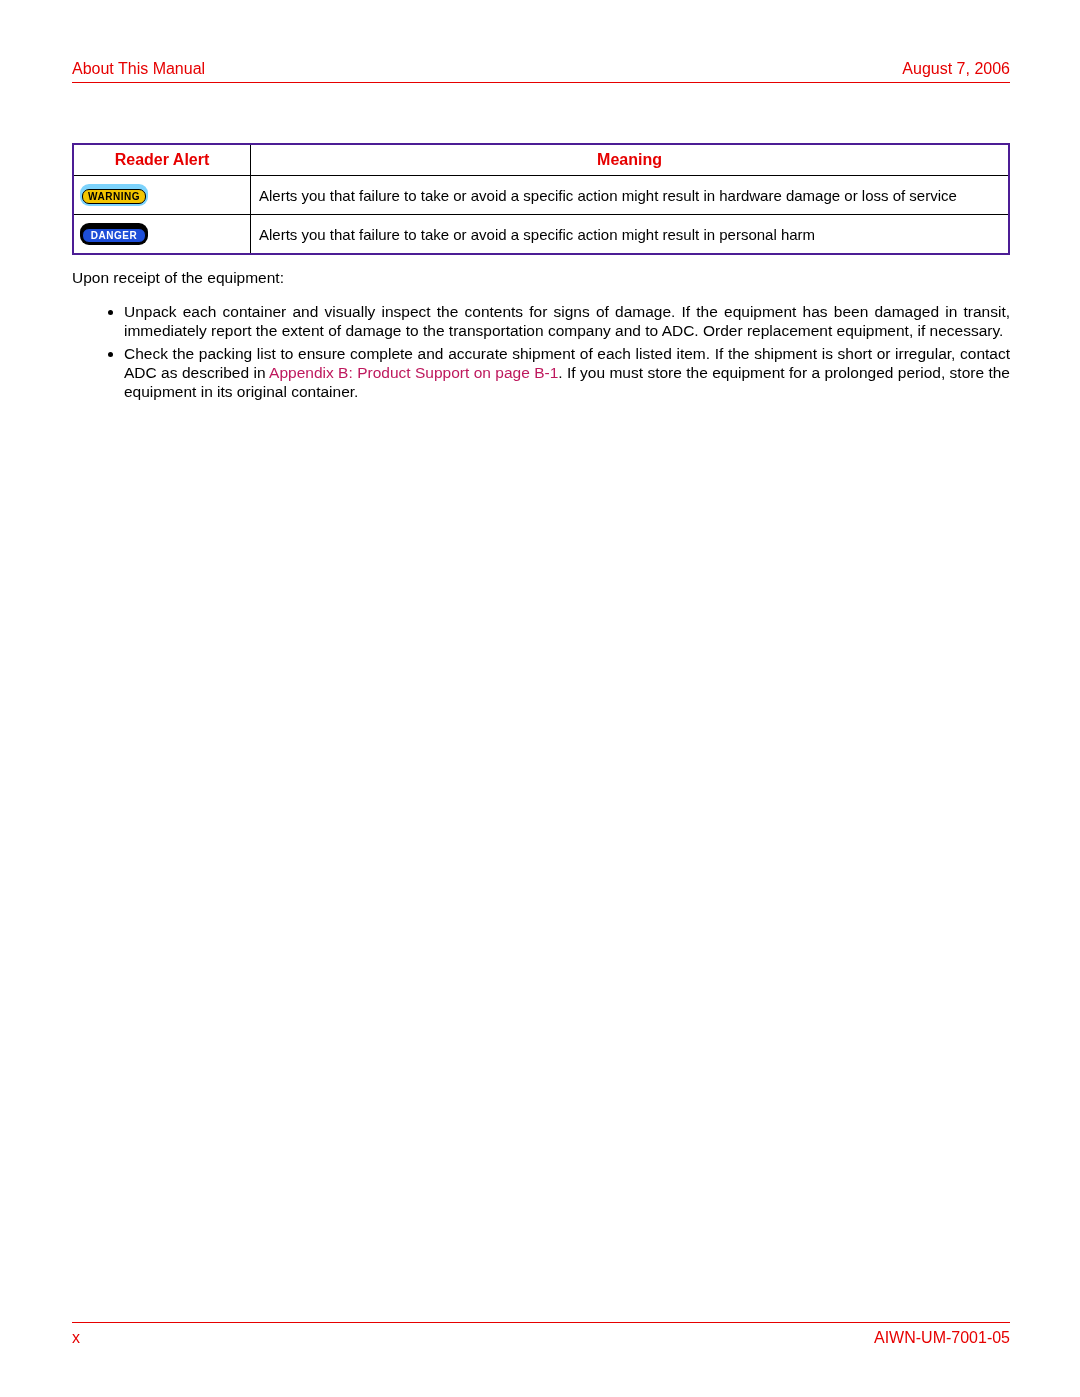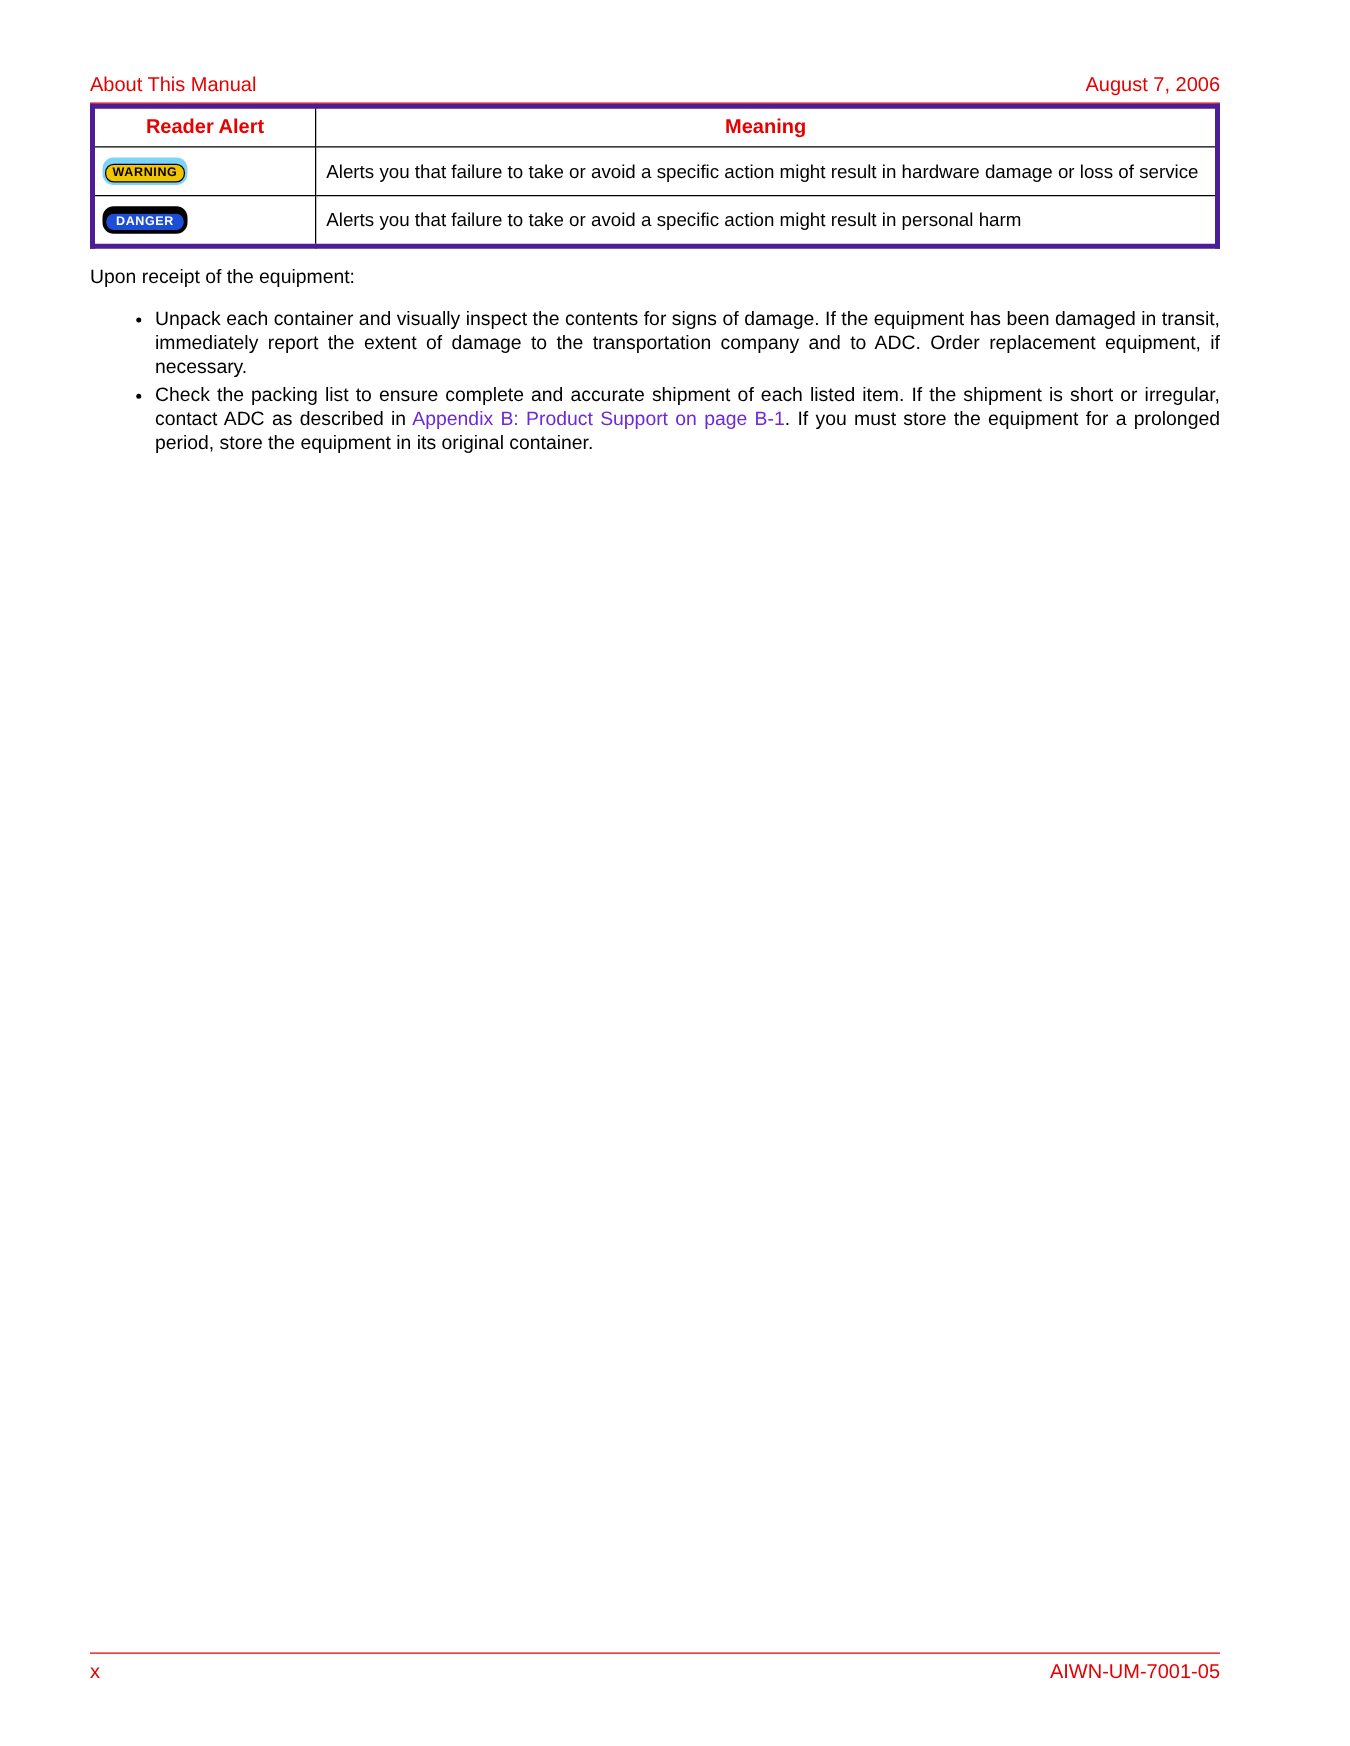--- a/index.html
+++ b/index.html
@@ -8,38 +8,39 @@
     background: #fff;
     font-family: Arial, Helvetica, sans-serif;
     font-size: 15px;
     color: #000;
     width: 1080px;
     height: 1397px;
     position: relative;
     box-sizing: border-box;
   }
   .page {
-    padding: 60px 104px 50px 72px;
+    padding: 60px 70px 50px 72px;
     box-sizing: border-box;
     height: 100%;
     display: flex;
     flex-direction: column;
   }
   .header-bar {
     display: flex;
     justify-content: space-between;
     border-bottom: 1.5px solid #e60000;
     padding-bottom: 4px;
     color: #e60000;
     font-size: 16px;
   }
   .alert-table {
+    margin-top: 60px;
     width: 100%;
     border-collapse: collapse;
-    border: 4px solid #4c1d95;
+    border: 2px solid #4c1d95;
   }
   .alert-table th, .alert-table td {
     border: 1px solid #000;
     padding: 6px 8px;
     vertical-align: middle;
     text-align: left;
   }
   .alert-table th {
     color: #e60000;
     font-weight: bold;
@@ -103,21 +104,21 @@
   .bullets {
     margin: 16px 0 0 0;
     padding-left: 52px;
   }
   .bullets li {
     text-align: justify;
     margin-bottom: 4px;
     font-size: 15.5px;
     line-height: 1.22;
   }
-  .link-red { color: #6d28d9; }
+  .link-red { color: #be185d; }
   .footer-bar {
     margin-top: auto;
     display: flex;
     justify-content: space-between;
     border-top: 1.5px solid #e60000;
     padding-top: 6px;
     color: #e60000;
     font-size: 16px;
   }
 </style>

